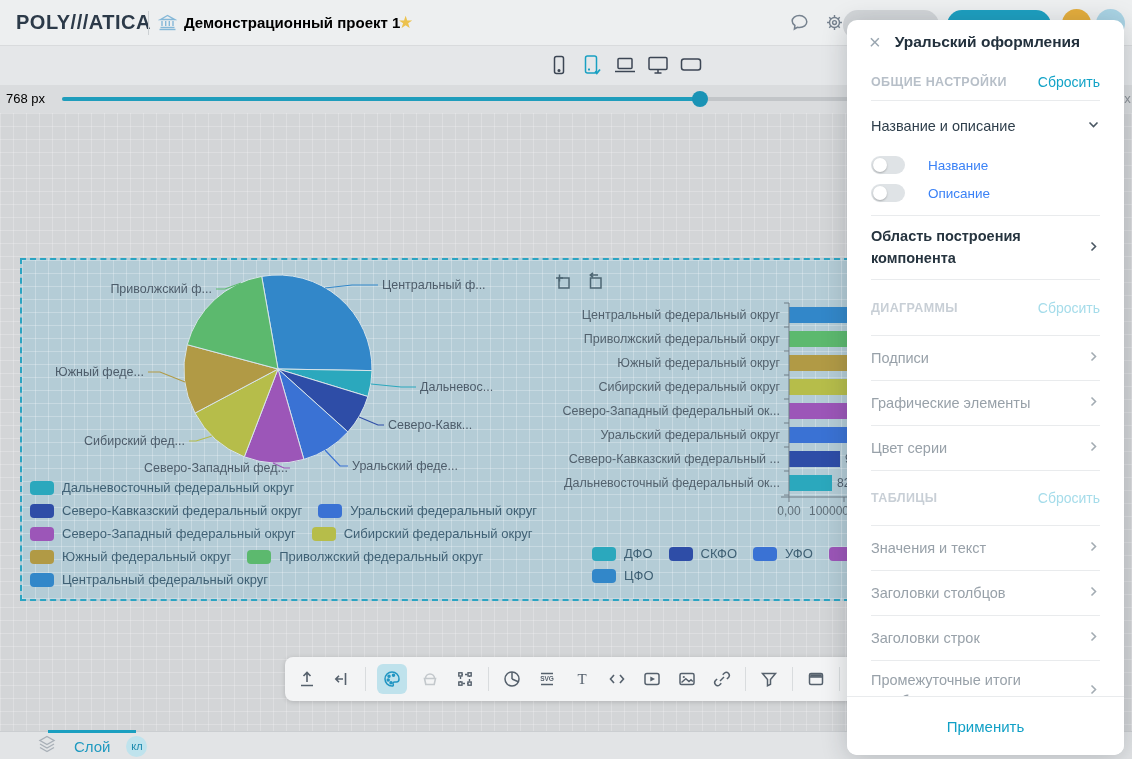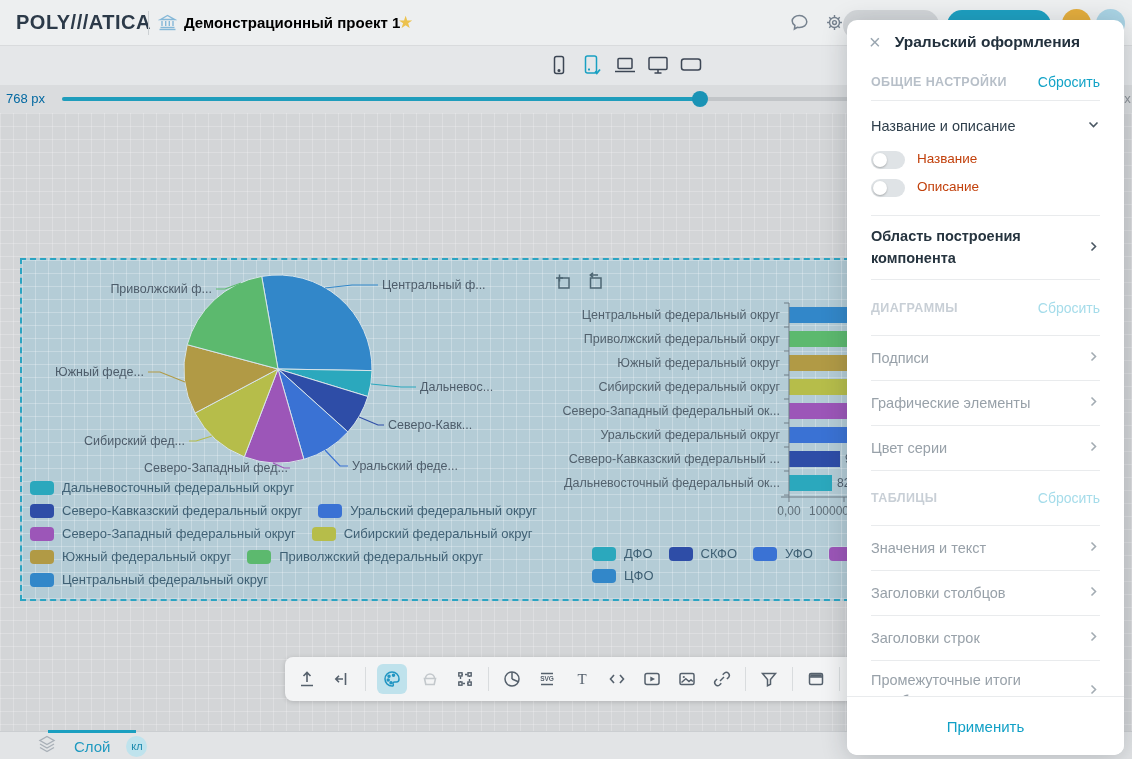--- a/index.html
+++ b/index.html
@@ -14,21 +14,21 @@
   .proj-title{position:absolute;left:184px;top:14px;font-size:15px;font-weight:700;color:#000000;}
   .star{position:absolute;left:398px;top:12px;font-size:17px;color:#ecc24e;}
   .tb-icon{position:absolute;top:12px;color:#76828f;}
   .pill{position:absolute;top:10px;height:30px;border-radius:15px;z-index:5;}
   .circ{position:absolute;top:9px;width:29px;height:29px;border-radius:50%;z-index:5;}
 
   
   .devstrip{position:absolute;left:0;top:45px;width:1132px;height:40px;background:#e5e7e9;border-bottom:1px solid #d6d8da;z-index:4;}
   .dev{position:absolute;top:8px;}
   .slidestrip{position:absolute;left:0;top:85px;width:1132px;height:28px;background:#dadcde;z-index:4;}
-  .slider-label{position:absolute;left:6px;top:6px;font-size:13px;color:#0369a1;}
+  .slider-label{position:absolute;left:6px;top:6px;font-size:13px;color:#000000;}
   .slider-label-r{position:absolute;left:1117px;top:6px;font-size:13px;color:#8a9096;}
   .track{position:absolute;left:62px;top:12px;width:1053px;height:4px;background:#c2c5c8;border-radius:2px;}
   .track-fill{position:absolute;left:0;top:0;width:638px;height:4px;background:#1f9dbc;border-radius:2px;}
   .knob{position:absolute;left:630px;top:-6px;width:16px;height:16px;border-radius:50%;background:#1a93b5;}
 
   
   .canvas{position:absolute;left:0;top:113px;width:1132px;height:646px;background:#d3d5d7;
     background-image:linear-gradient(to right,rgba(255,255,255,.22) 1px,transparent 1px),
                      linear-gradient(to bottom,rgba(255,255,255,.22) 1px,transparent 1px);
     background-size:13px 13px;}
@@ -77,21 +77,21 @@
   .sect-label.muted{color:#c8cfd6;}
   .reset{font-size:14px;color:#12a3c7;cursor:pointer;}
   .reset.muted{color:#a5dcea;}
   .p-row{display:flex;align-items:center;justify-content:space-between;font-size:14.5px;color:#2e3e4b;}
   .p-row.muted{color:#98a1a9;}
   .p-row .two-line{line-height:1.45;max-width:200px;}
   .bb{border-bottom:1px solid #e9ebed;}
   .h36{height:36px;} .h50{height:50px;} .h55{height:55px;} .h54{height:54px;} .h44{height:44px;gap:34px;} .h63{height:63px;} .h60{height:60px;}
   .chev{flex:none;}
   .toggles{padding-bottom:8px;}
-  .toggle-row{display:flex;align-items:flex-start;gap:12px;height:28px;font-size:13.5px;color:#c2410c;}
+  .toggle-row{display:flex;align-items:center;gap:23px;height:28px;font-size:13.5px;color:#3b82f6;}
   .tg{width:34px;height:18px;border-radius:9px;background:#dfe3e6;position:relative;flex:none;cursor:pointer;}
   .tg::after{content:"";position:absolute;left:2px;top:2px;width:14px;height:14px;border-radius:50%;background:#fff;box-shadow:0 1px 2px rgba(0,0,0,.25);}
   .panel-footer{position:absolute;left:0;bottom:0;right:0;height:58px;background:#fff;border-top:1px solid #e9ebed;
     display:flex;align-items:center;justify-content:center;border-radius:0 0 10px 10px;}
   .apply{background:none;border:none;font-family:inherit;font-size:15px;font-weight:500;color:#11a0c6;cursor:pointer;}
 </style>
 </head>
 <body>
 
 <div class="app">

